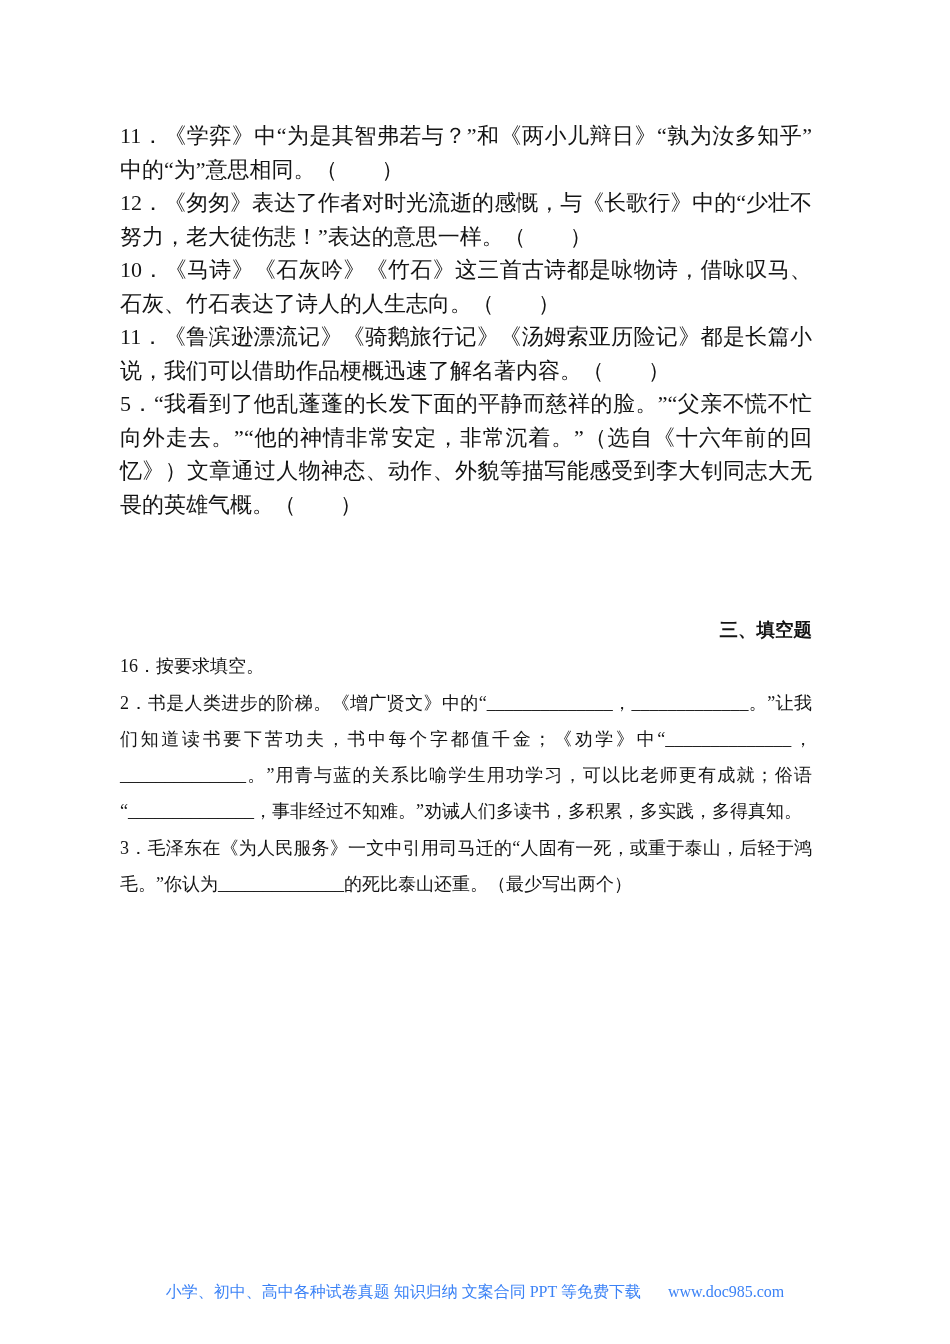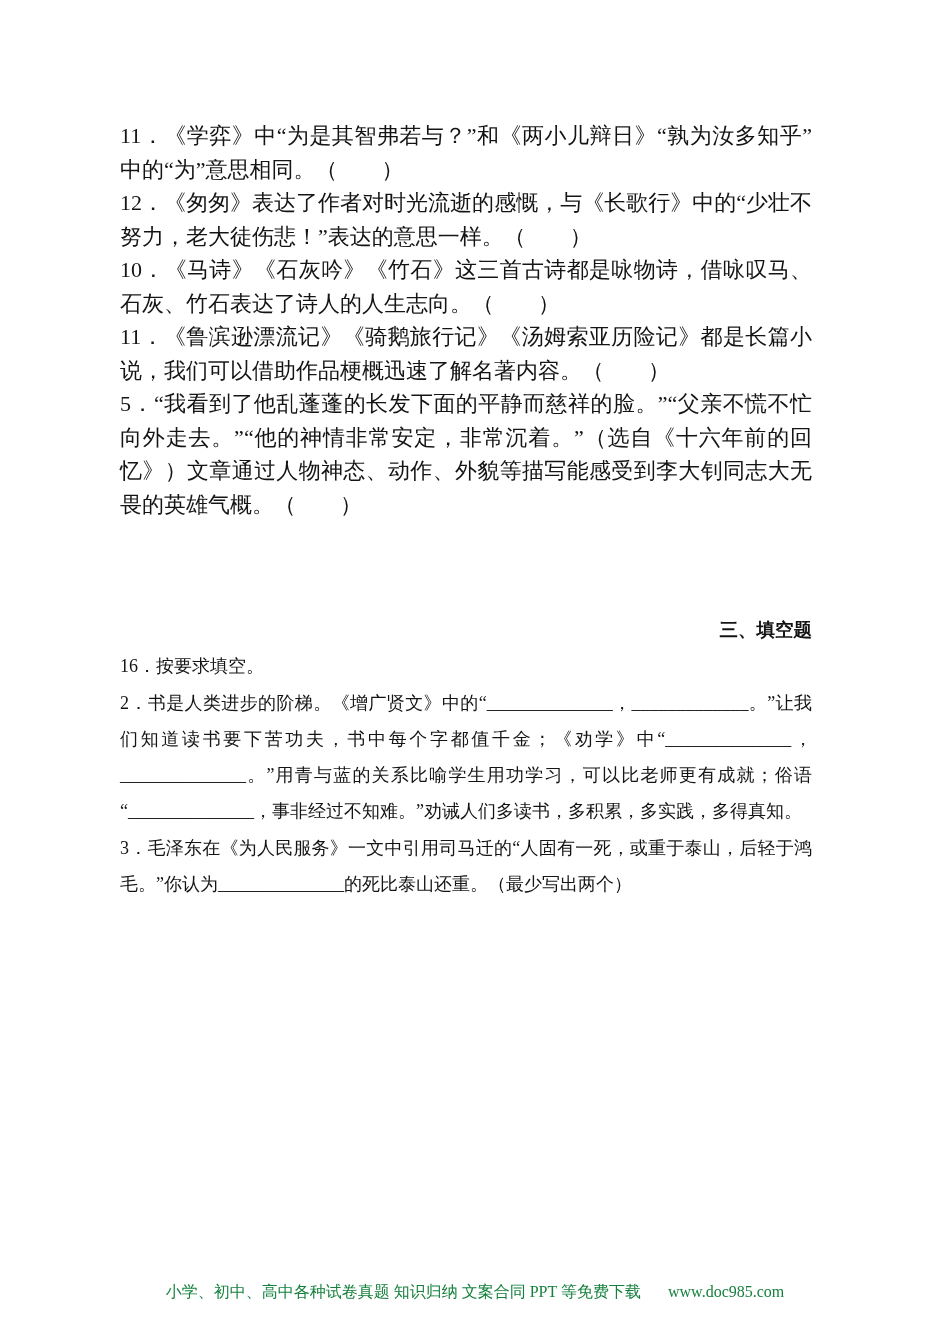--- a/index.html
+++ b/index.html
@@ -41,21 +41,21 @@
     position: absolute;
     top: 1281px;
     left: 0;
     width: 950px;
     display: flex;
     justify-content: center;
     align-items: baseline;
     gap: 27px;
     font-size: 16px;
     line-height: 22px;
-    color: #15803d;
+    color: #3b82f6;
   }
 </style>
 </head>
 <body>
 
 <div class="page">
 
   <section class="textblock judgment-section">
     <p class="para"><span class="q-number">11．</span><span>《学弈》中“为是其智弗若与？”和《两小儿辩日》“孰为汝多知乎”中的“为”意思相同。（　　）</span></p>
     <p class="para"><span class="q-number">12．</span><span>《匆匆》表达了作者对时光流逝的感慨，与《长歌行》中的“少壮不努力，老大徒伤悲！”表达的意思一样。（　　）</span></p>

